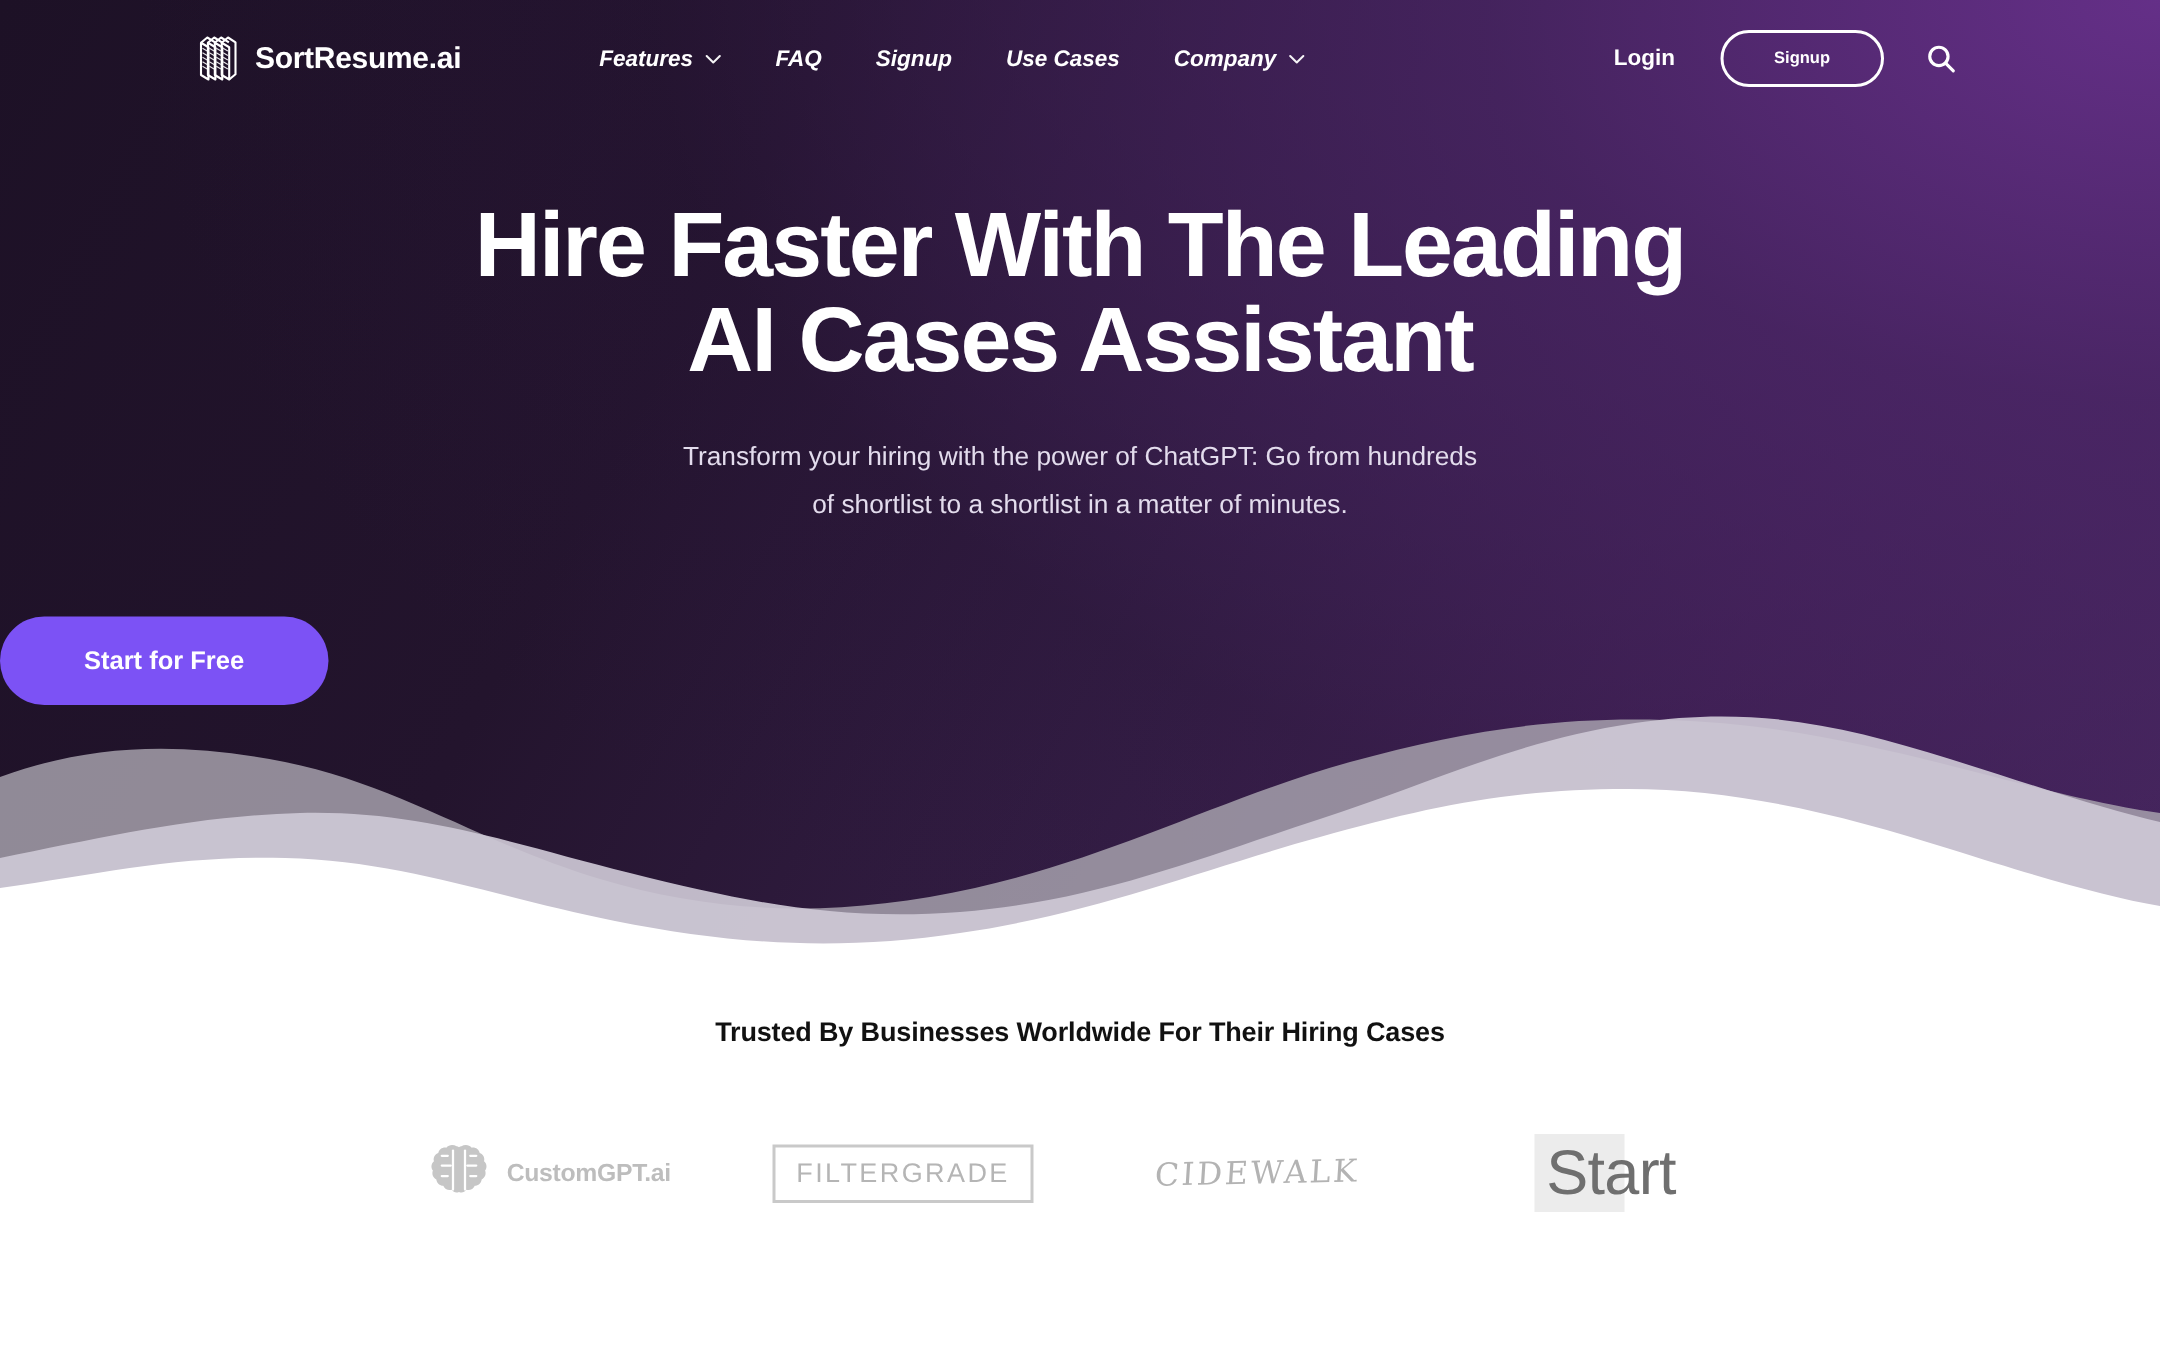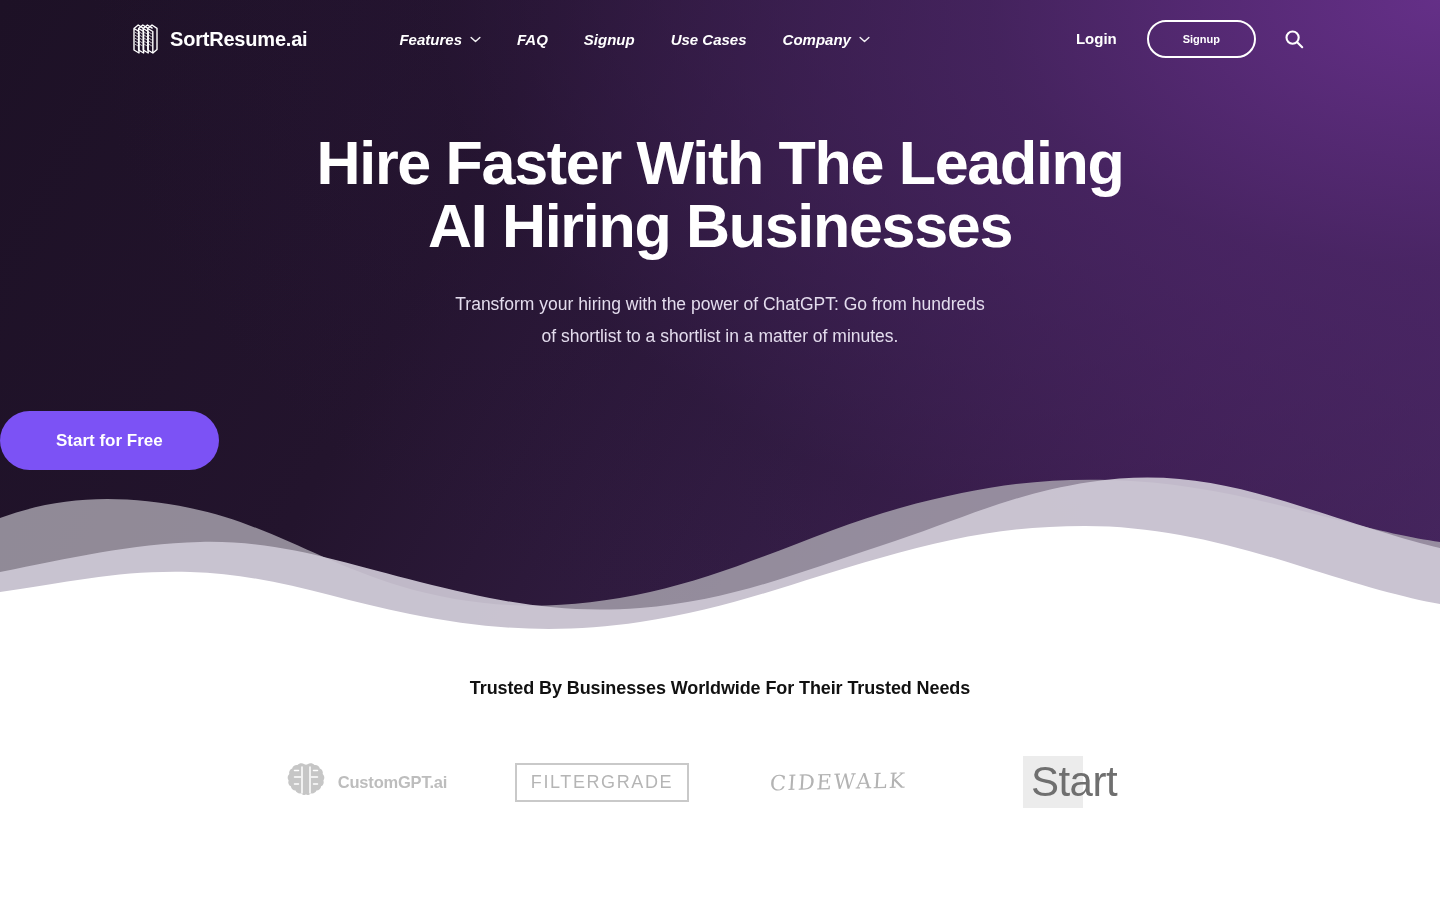--- a/index.html
+++ b/index.html
@@ -329,21 +329,21 @@
           </svg>
         </button>
       </div>
 
     </header>
 
     <div class="hero-inner">
       <div class="hero-content">
         <h1 class="hero-title">
           <span>Hire Faster With The Leading</span><br>
-          <span>AI Hiring Businesses</span>
+          <span>AI Cases Assistant</span>
         </h1>
         <p class="hero-sub">
           <span>Transform your hiring with the power of ChatGPT: Go from hundreds</span><br>
           <span>of shortlist to a shortlist in a matter of minutes.</span>
         </p>
         <div class="cta-wrap">
           <button class="cta-btn">Start for Free</button>
         </div>
       </div>
     </div>
@@ -353,21 +353,21 @@
         <path d="M0,96 C60,74 120,72 190,86 C268,102 320,140 400,164 C480,188 560,190 650,170 C740,150 820,108 900,86 C980,64 1040,56 1110,58 C1190,60 1260,78 1330,96 C1380,109 1412,116 1440,120 L1440,220 L0,220 Z" fill="#a9a5b0" opacity="0.82"></path>
         <path d="M0,150 C70,136 130,122 200,120 C280,118 340,140 420,160 C500,180 560,192 640,186 C730,179 800,150 880,124 C960,98 1010,72 1090,60 C1170,48 1230,62 1300,84 C1360,103 1405,118 1440,126 L1440,220 L0,220 Z" fill="#cdc8d5" opacity="0.92"></path>
         <path d="M0,170 C70,160 120,148 190,150 C270,152 330,176 410,192 C490,208 560,212 640,200 C730,187 800,158 880,136 C955,115 1010,104 1085,104 C1160,104 1230,122 1300,144 C1360,163 1405,176 1440,182 L1440,220 L0,220 Z" fill="#ffffff"></path>
       </svg>
     </div>
 
   </section>
 
   <section class="trusted">
 
-    <h2 class="trusted-title">Trusted By Businesses Worldwide For Their Trusted Needs</h2>
+    <h2 class="trusted-title">Trusted By Businesses Worldwide For Their Hiring Cases</h2>
 
     <div class="logos">
 
       <div class="logo-cell">
         <div class="cgpt">
           <span>
             <svg width="42" height="40" viewBox="0 0 42 40" fill="none" xmlns="http://www.w3.org/2000/svg">
               <g fill="#c6c6c6">
                 <path d="M19.4 4.2c-2.3-1.5-5.2-1.1-6.9.9-2.5-.4-4.8 1.1-5.3 3.5-2.3.8-3.6 3.2-2.9 5.5-1.9 1.6-2.2 4.4-.7 6.3-.9 2.3.1 4.9 2.3 5.9.2 2.4 2.2 4.2 4.6 4.2.9 2.2 3.3 3.4 5.6 2.7 1.1 1.6 3.1 2.2 4.9 1.4V4.8c-.5-.3-1-.5-1.6-.6z"></path>
                 <path d="M22.6 4.2c2.3-1.5 5.2-1.1 6.9.9 2.5-.4 4.8 1.1 5.3 3.5 2.3.8 3.6 3.2 2.9 5.5 1.9 1.6 2.2 4.4.7 6.3.9 2.3-.1 4.9-2.3 5.9-.2 2.4-2.2 4.2-4.6 4.2-.9 2.2-3.3 3.4-5.6 2.7-1.1 1.6-3.1 2.2-4.9 1.4V4.8c.5-.3 1-.5 1.6-.6z"></path>

